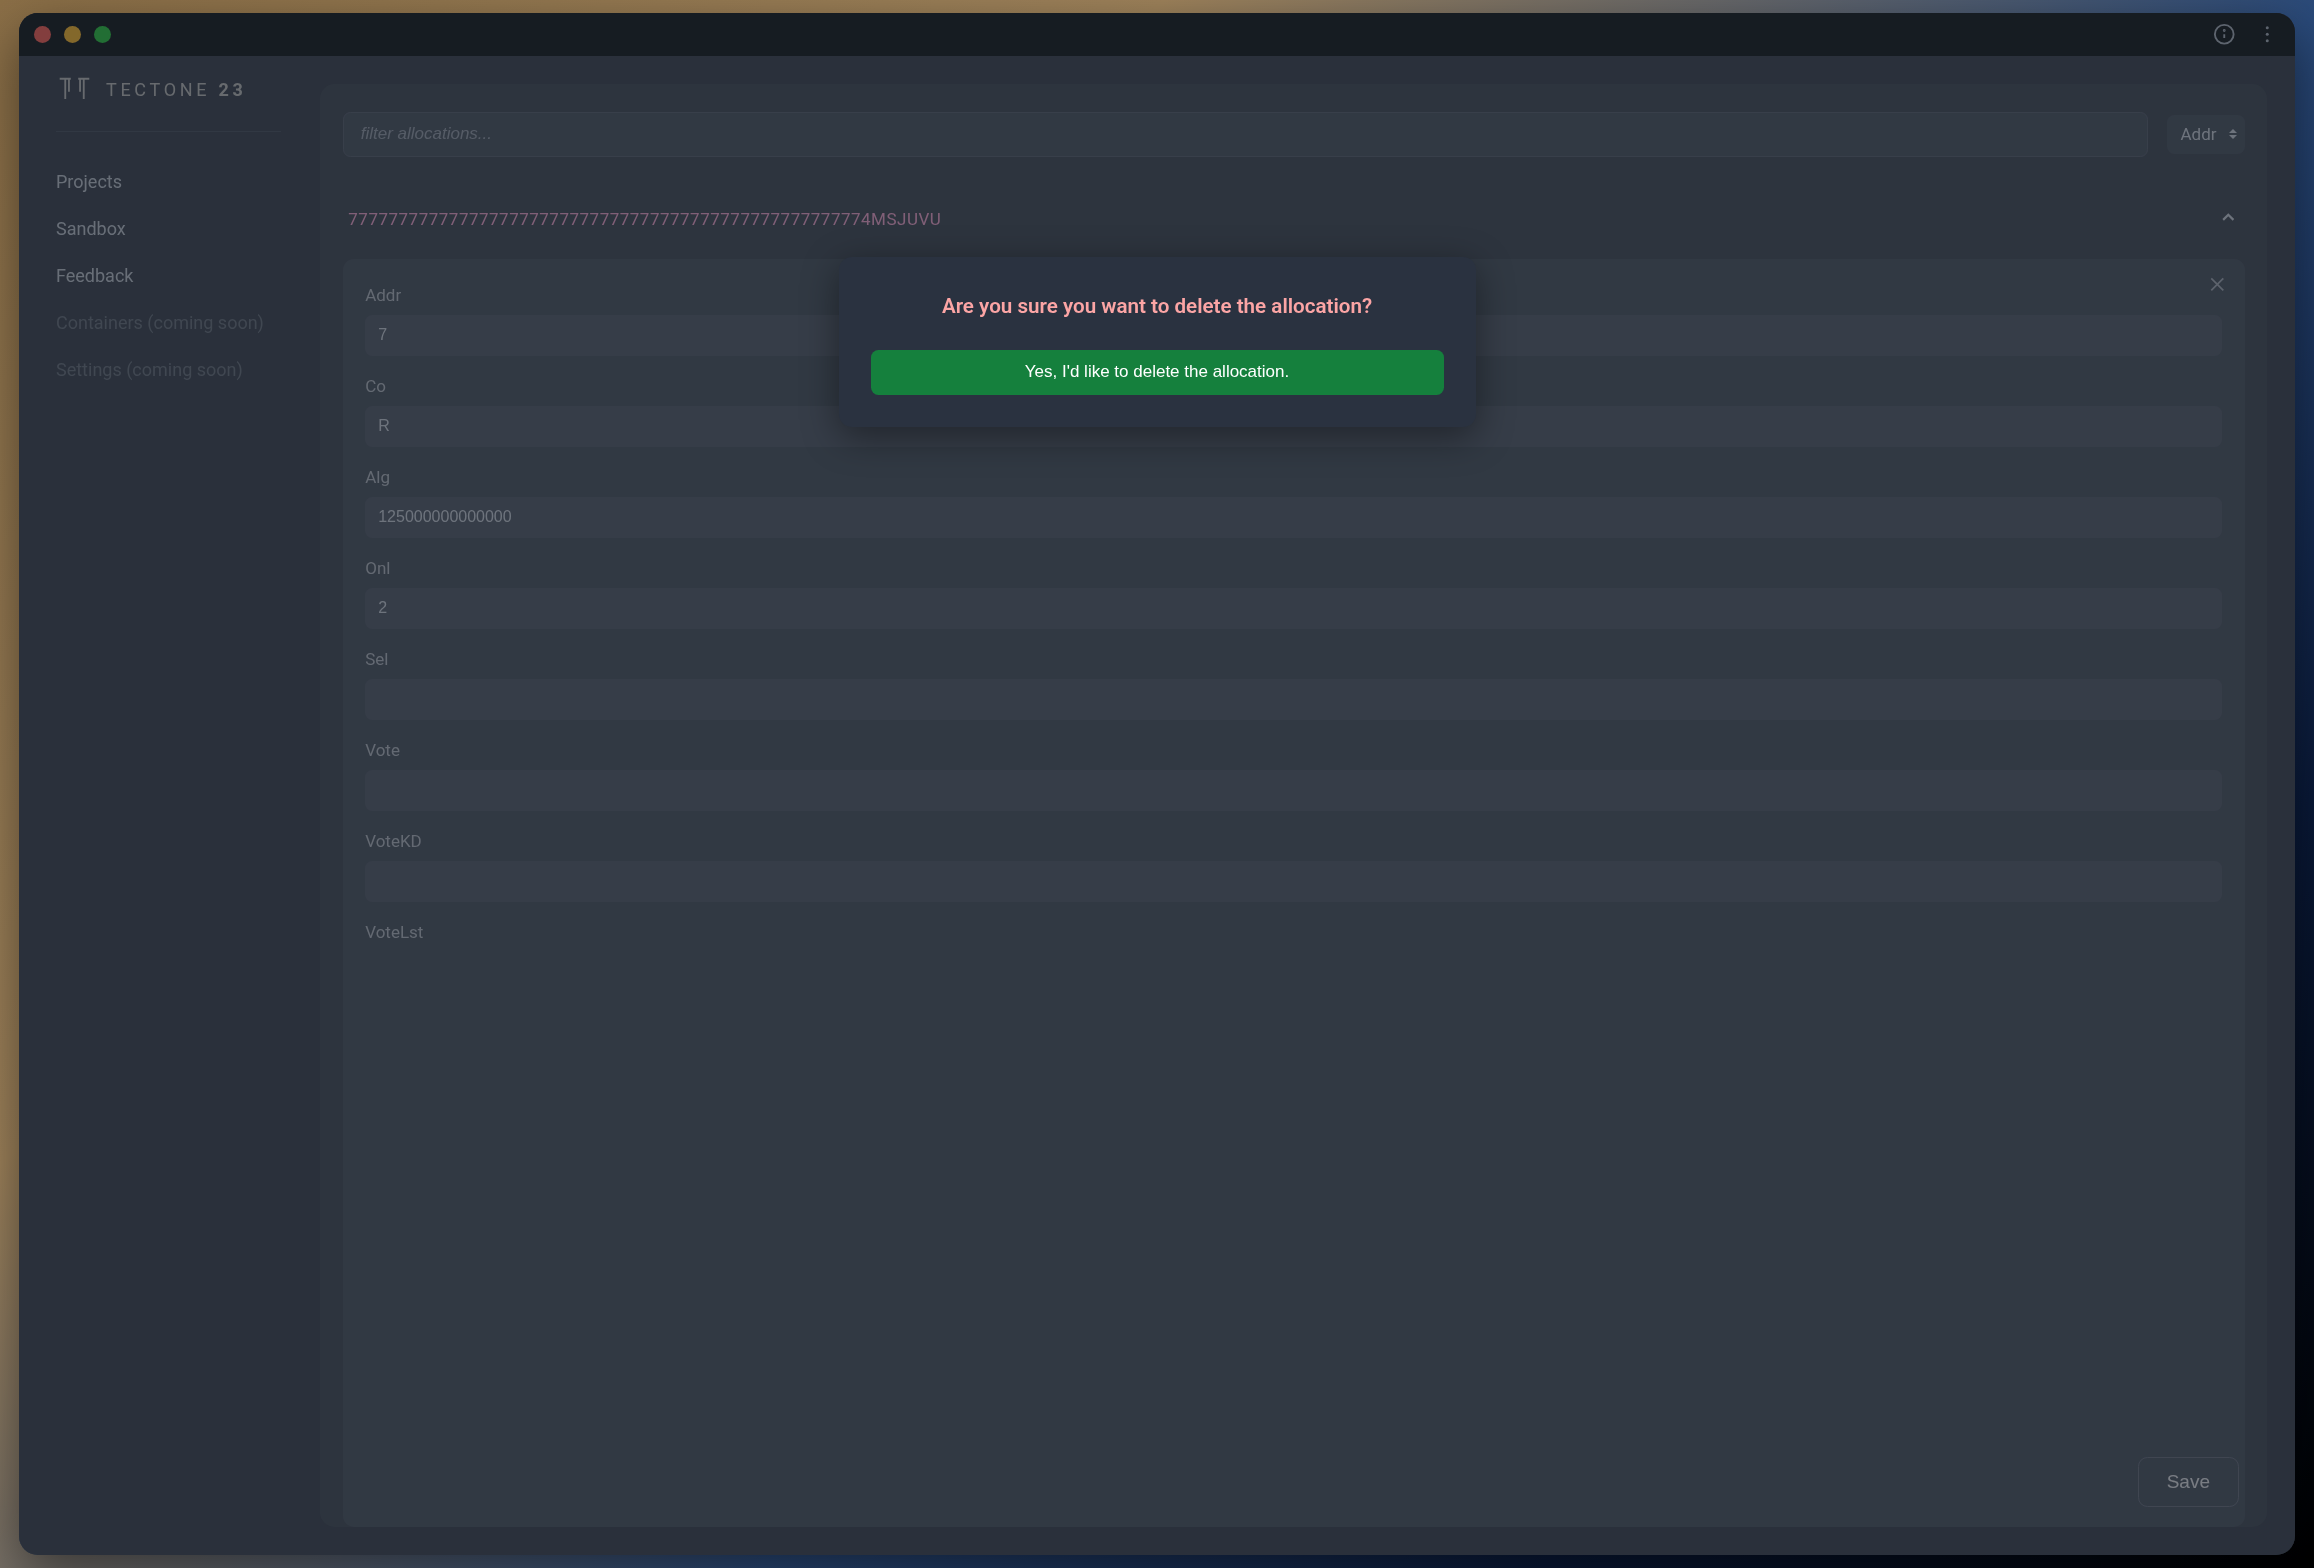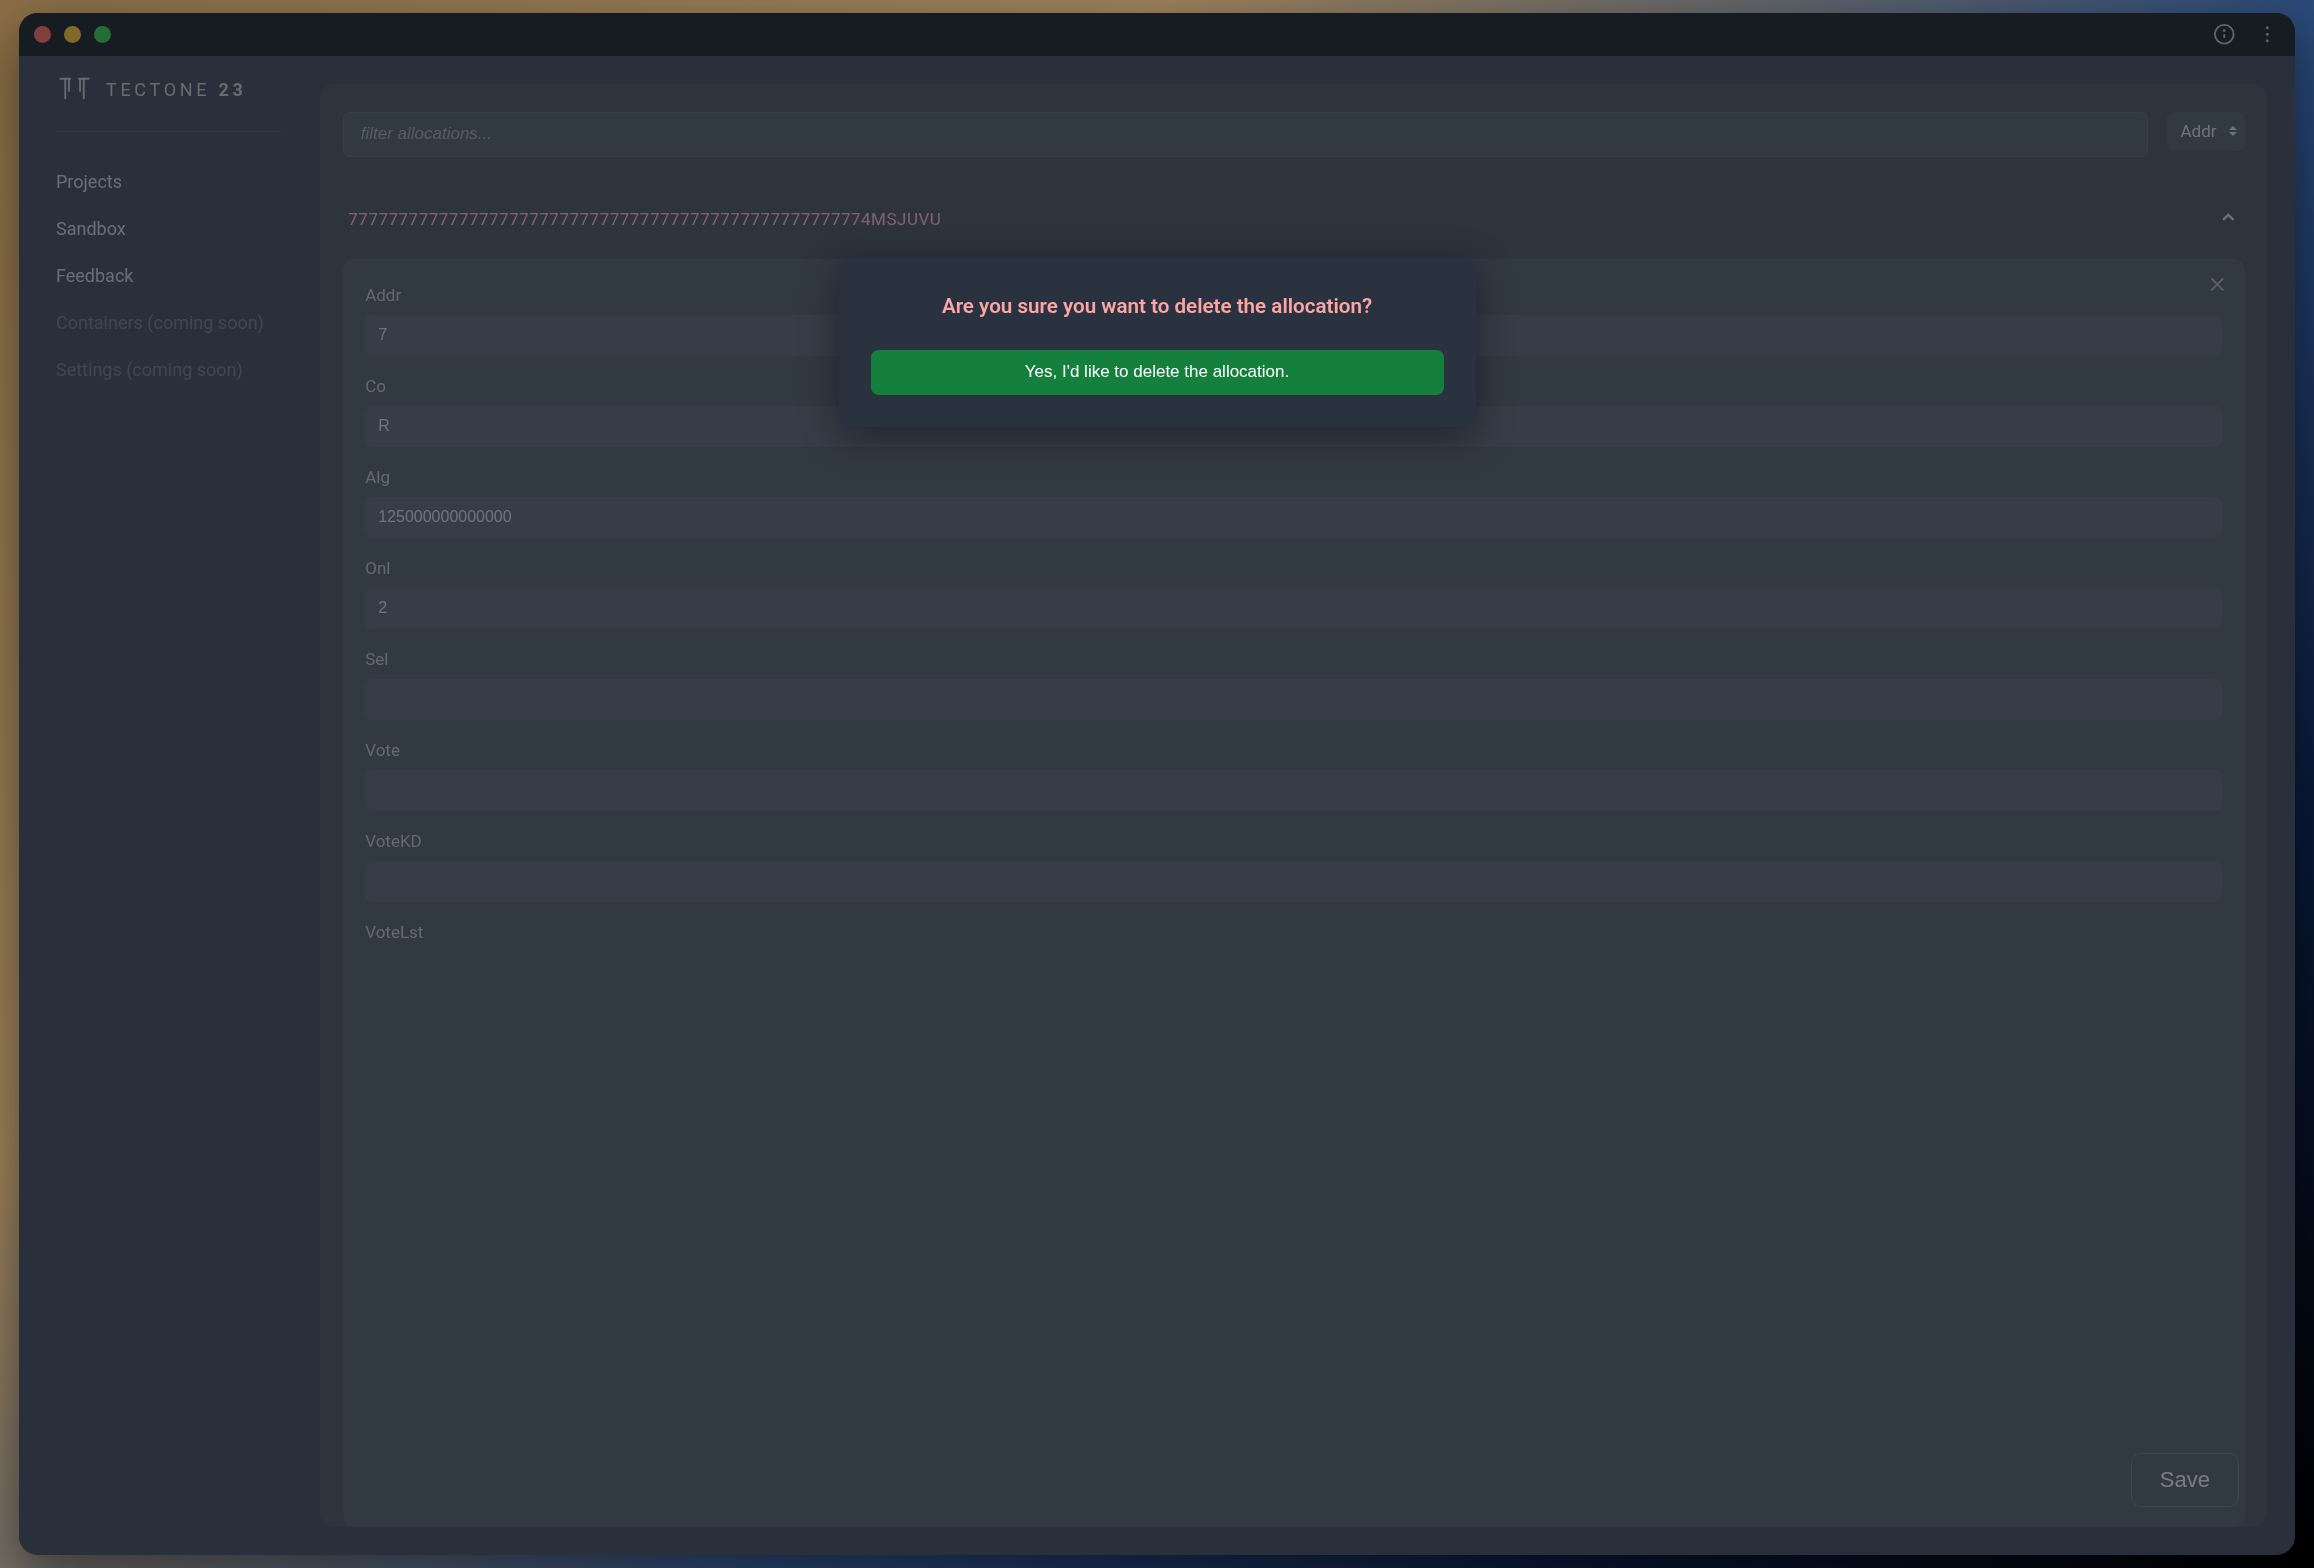--- a/index.html
+++ b/index.html
@@ -73,21 +73,21 @@
   .card {
     background: #424a58;
     border-radius: 15px;
     flex: 1;
     padding: 28px 22.5px 0 22.5px;
     display: flex;
     flex-direction: column;
     min-height: 0;
     position: relative;
   }
-  .filter-row { display: flex; gap: 19px; align-items: flex-start; margin-bottom: 37px; }
+  .filter-row { display: flex; gap: 19px; align-items: center; margin-bottom: 37px; }
   .filter-input {
     flex: 1;
     background: #4b5463;
     border: 0.9px solid #5a6272;
     border-radius: 7.5px;
     height: 45px;
     padding: 0 17px;
     color: #cfd6e1;
     font-size: 17px;
     font-style: italic;
@@ -143,21 +143,21 @@
     font-size: 16px;
     margin-bottom: 20.6px;
   }
   .save-btn {
     position: absolute;
     right: 28px;
     bottom: 20.6px;
     background: #4b5463;
     border: 0.9px solid #6a7282;
     color: #e8eaef;
-    font-size: 22px;
+    font-size: 19px;
     padding: 13px 28px;
     border-radius: 9.4px;
     cursor: pointer;
   }
 
   
   .overlay {
     position: absolute;
     inset: 0;
     background: rgba(30,34,42,0.55);

